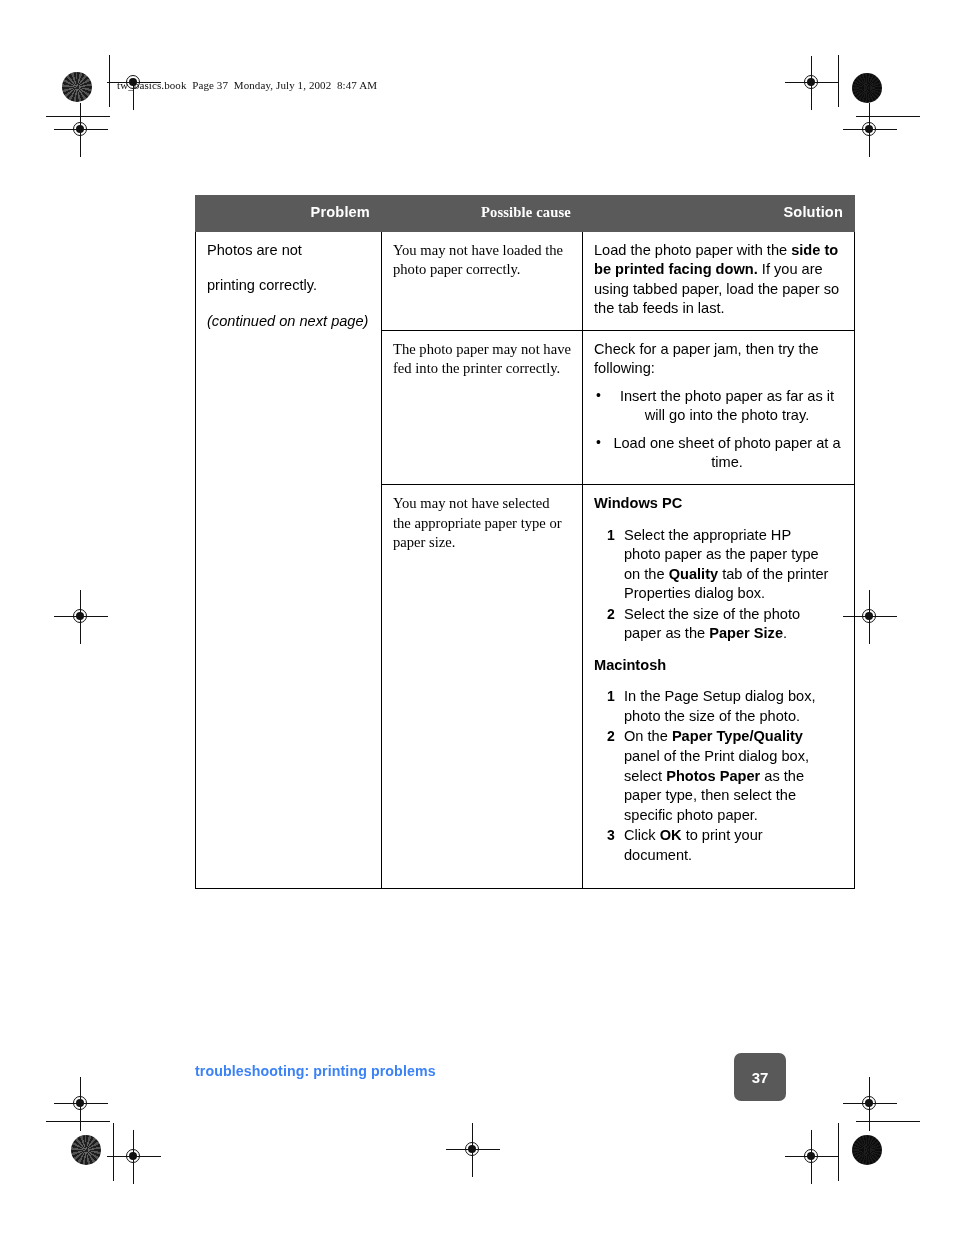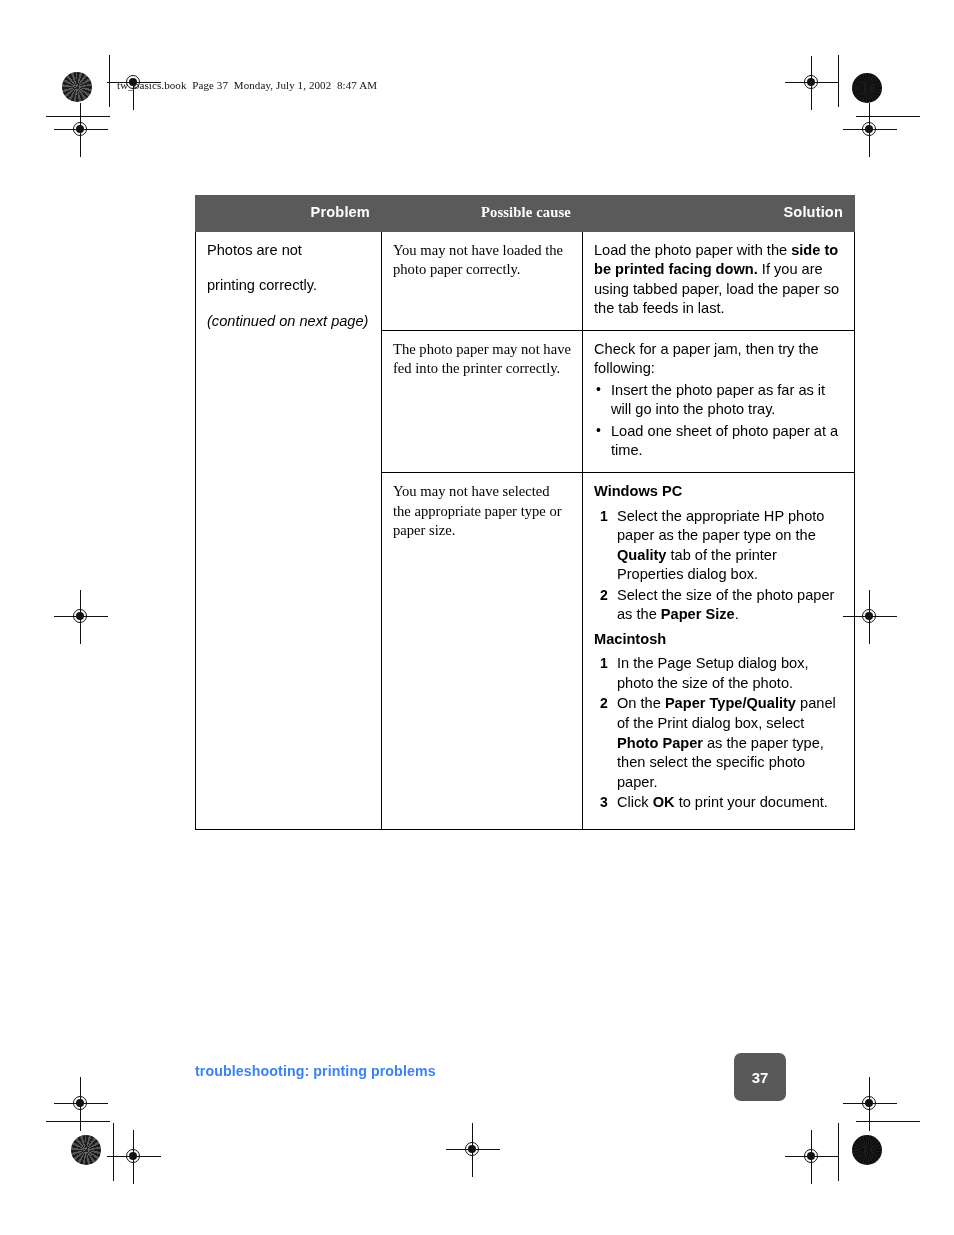--- a/index.html
+++ b/index.html
@@ -137,33 +137,34 @@
 
   
   ul.bl {
     margin: 0;
     padding: 0;
     list-style: none;
   }
   ul.bl > li {
     position: relative;
     padding-left: 17px;
-    margin-top: 2px;
+    margin-top: 8px;
+    text-align: center;
   }
   ul.bl > li::before {
     content: "\2022";
     position: absolute;
     left: 2px;
     top: -1px;
     font-size: 14px;
   }
 
   
   ol.nl {
-    margin: 5px;
+    margin: 12px;
     padding: 0;
     list-style: none;
     counter-reset: st;
   }
   ol.nl > li {
     position: relative;
     padding-left: 18px;
     margin-top: 1px;
   }
   ol.nl > li::before {
@@ -332,21 +333,21 @@
       <td class="col-cause">You may not have selected the appropriate paper type or paper size.</td>
       <td class="col-solution">
         <p class="sub-head">Windows PC</p>
         <ol class="nl">
             <li><span>Select the appropriate HP photo paper as the paper type on the </span><span class="b">Quality</span><span> tab of the printer Properties dialog box.</span></li>
             <li><span>Select the size of the photo paper as the </span><span class="b">Paper Size</span><span>.</span></li>
           </ol>
         <p class="sub-head second">Macintosh</p>
         <ol class="nl">
             <li><span>In the Page Setup dialog box, photo the size of the photo.</span></li>
-            <li><span>On the </span><span class="b">Paper Type/Quality</span><span> panel of the Print dialog box, select </span><span class="b">Photo Paper</span><span> as the paper type, then select the specific photo paper.</span></li>
+            <li><span>On the </span><span class="b">Paper Type/Quality</span><span> panel of the Print dialog box, select </span><span class="b">Photos Paper</span><span> as the paper type, then select the specific photo paper.</span></li>
             <li><span>Click </span><span class="b">OK</span><span> to print your document.</span></li>
           </ol>
       </td>
     </tr>
   </tbody>
 </table>
 
 <div class="footer-text">troubleshooting: printing problems</div>
 <div class="page-badge">37</div>
 

